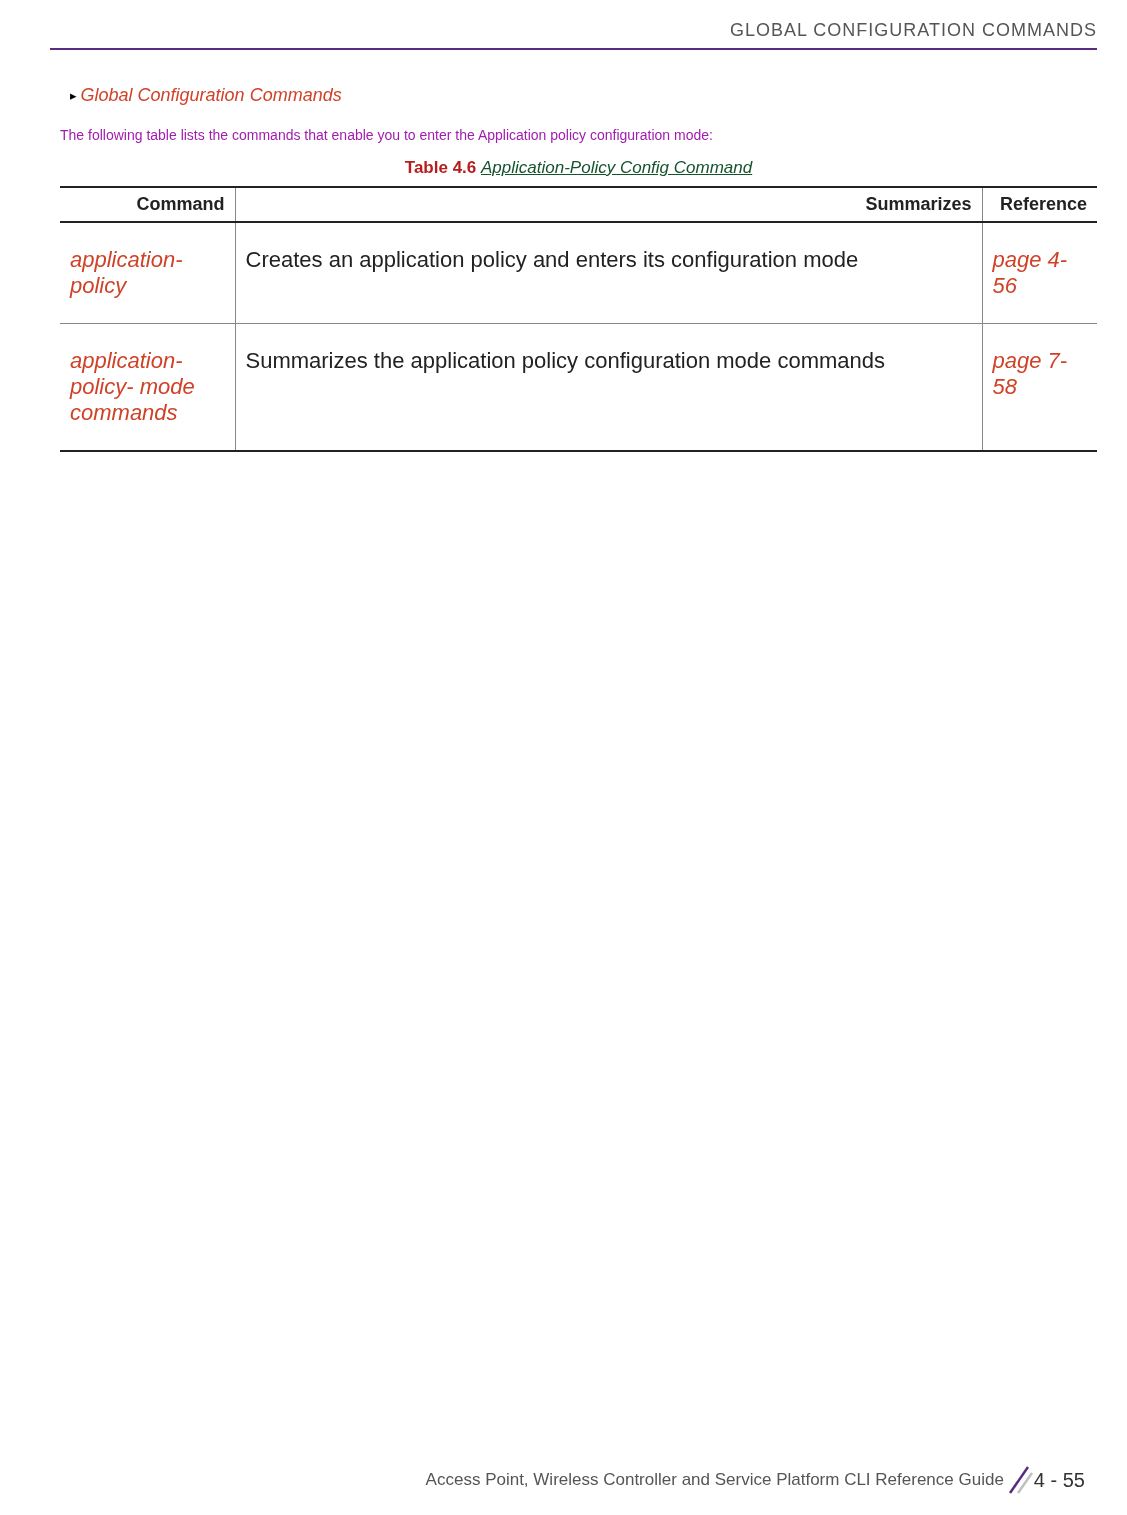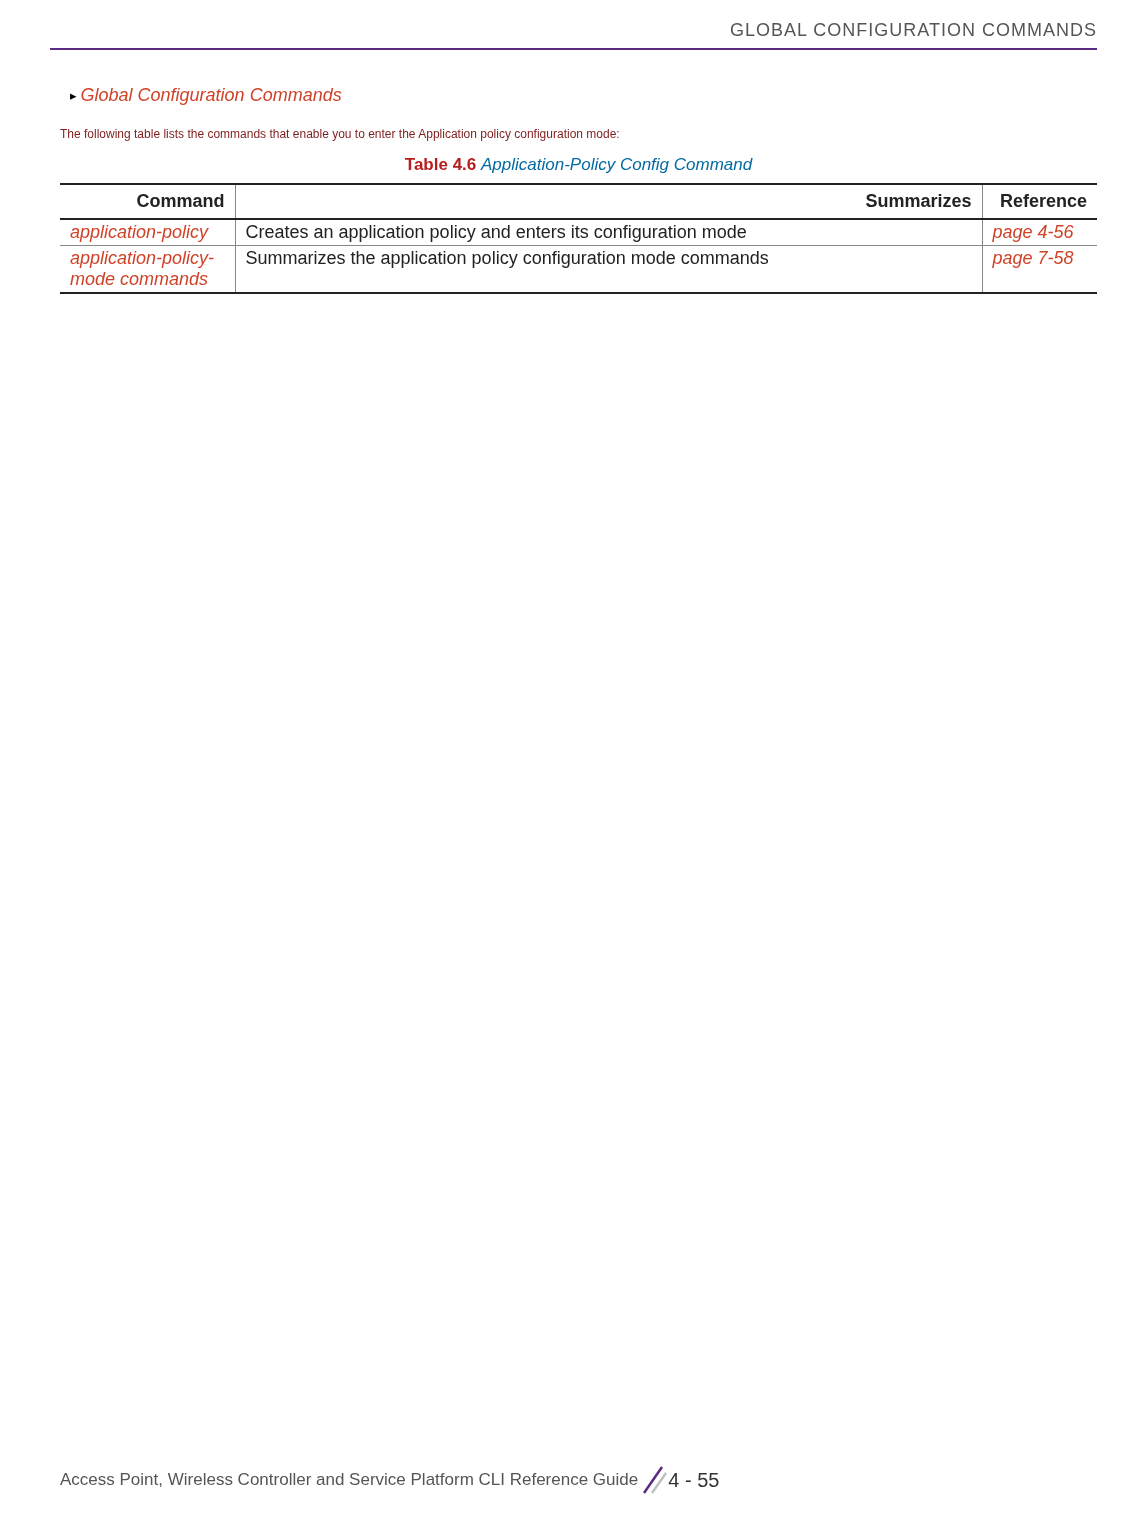--- a/index.html
+++ b/index.html
@@ -56,39 +56,40 @@
       font-size: 13px;
       margin-right: 4px;
     }
     .breadcrumb-link {
       color: #d04228;
       font-style: italic;
       font-size: 18px;
       cursor: pointer;
     }
     .body-text {
-      font-size: 12px;
-      color: #7f1d1d;
+      font-size: 14px;
+      color: #a21caf;
       margin-bottom: 12px;
       line-height: 1.4;
       font-weight: 300;
     }
     .table-caption {
       text-align: center;
       font-size: 17px;
       margin-bottom: 8px;
     }
     .table-caption-label {
       font-weight: 700;
       color: #b91c1c;
     }
     .table-caption-title {
       font-style: italic;
-      color: #0369a1;
-      font-weight: 300;
+      color: #14532d;
+      font-weight: 300;
+      text-decoration: underline;
     }
     .cmd-table {
       width: 100%;
       border-collapse: collapse;
       border-top: 2px solid #222;
       border-bottom: 2px solid #222;
       margin-top: 2px;
     }
     .cmd-table th {
       text-align: right;
@@ -102,42 +103,42 @@
     }
     .cmd-table th:first-child,
     .cmd-table td:first-child {
       border-left: none;
     }
     .cmd-table th:last-child,
     .cmd-table td:last-child {
       border-right: none;
     }
     .cmd-table td {
-      font-size: 18px;
-      padding: 2px 10px;
+      font-size: 22px;
+      padding: 24px 10px;
       border: 1px solid #888;
       vertical-align: top;
       font-weight: 300;
       color: #222;
     }
     .cmd-table .col-command { width: 175px; }
     .cmd-table .col-ref { width: 115px; }
     .link-text {
       color: #d04228;
       font-style: italic;
       cursor: pointer;
     }
     .footer {
       position: absolute;
       bottom: 20px;
       left: 60px;
-      right: 29px;
+      right: 42px;
       display: flex;
       align-items: center;
-      justify-content: flex-start;
+      justify-content: flex-end;
     }
     .footer-text {
       font-size: 17px;
       color: #555;
       font-weight: 300;
     }
     .footer-right {
       display: flex;
       align-items: center;
     }

